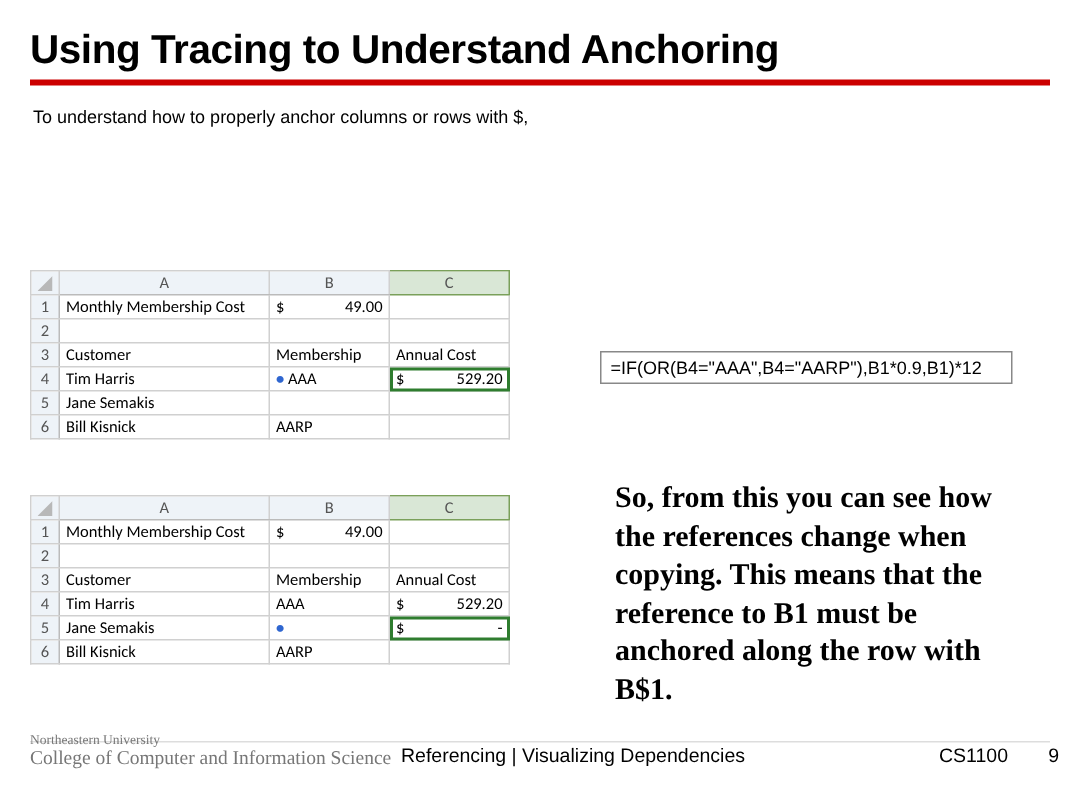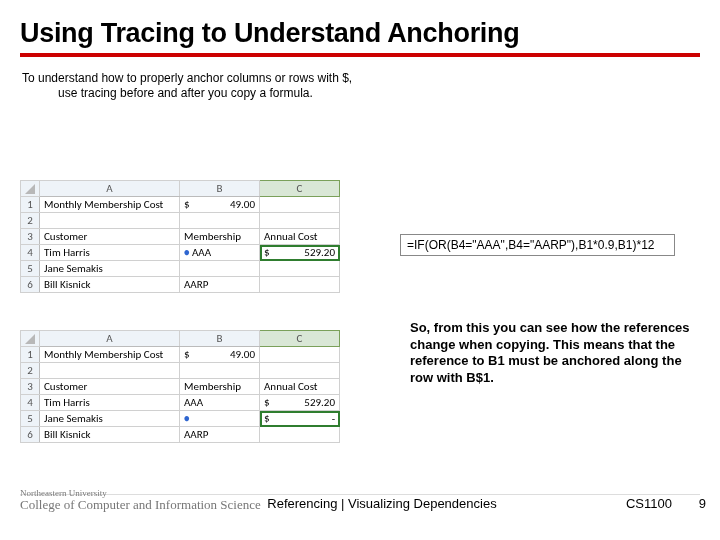--- a/index.html
+++ b/index.html
@@ -92,23 +92,23 @@
     background:#fff;
     font-size:12px;
     padding:3px 6px;
     font-family: Arial, sans-serif;
   }
 
   .explain {
     position:absolute;
     left:410px; top:320px;
     width:280px;
-    font-family: Liberation Sans, sans-serif;
+    font-family: Liberation Serif, serif;
     font-weight: bold;
-    font-size:13px;
+    font-size:20px;
     line-height:1.28;
     color:#000;
   }
 
   .footer {
     position:absolute;
     left:0; right:0; bottom:6px;
     height:22px;
     font-size:12px;
     color:#000;
@@ -137,21 +137,20 @@
 </style>
 </head>
 <body>
 
 <div class="slide">
   <div class="title">Using Tracing to Understand Anchoring</div>
   <div class="red-rule"></div>
 
   <p class="body-text">
     <span>To understand how to properly anchor columns or rows with $,</span><br>
-    <span class="indent2">use tracing before and after you copy a formula.</span>
   </p>
 
   <div class="sheet-wrap1">
     <table class="sheet">
       <tbody>
           <tr>
         <th class="corner">
               <svg width="10" height="10">
                 <polygon points="10,0 10,10 0,10" fill="#b8b8b8"></polygon>
               </svg>

